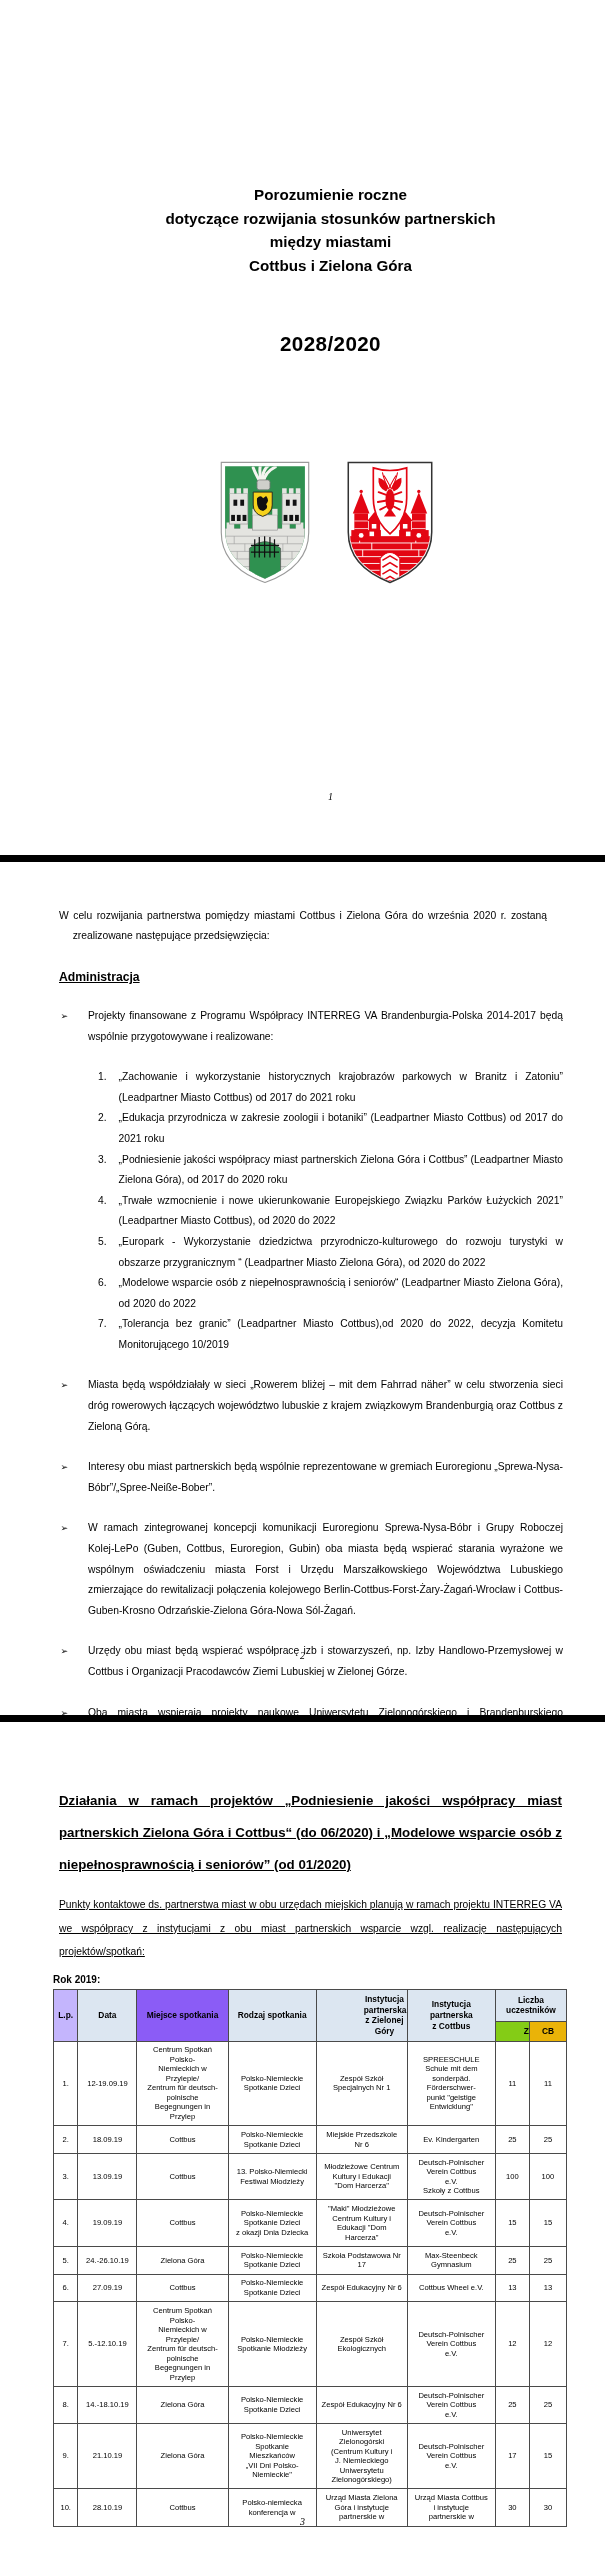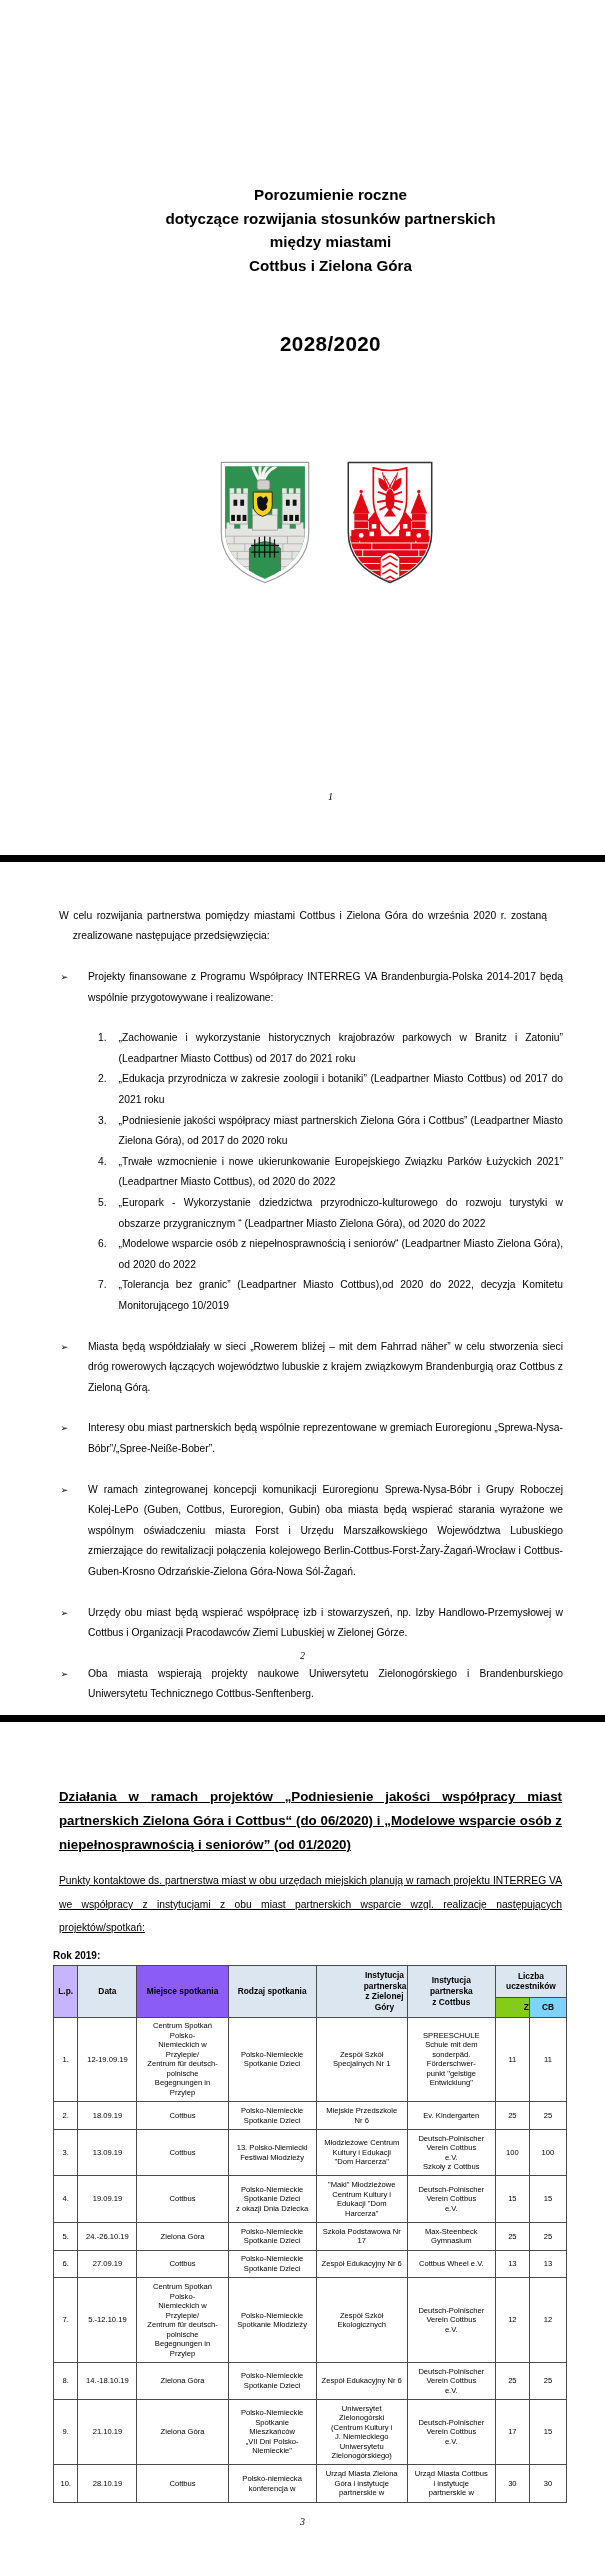--- a/index.html
+++ b/index.html
@@ -27,21 +27,21 @@
              font-size:10.3px; line-height:20.6px; text-align:justify; }
   .p2-intro { margin:0 16px 20px 0; padding-left:13.7px; text-indent:-13.7px; }
   .p2-heading { margin:0 0 18.3px 0; font-size:12.2px; font-weight:bold; text-decoration:underline; }
   .bullet { position:relative; padding-left:29px; margin:0 0 20px 0; }
   .bullet .bmark { position:absolute; left:1.5px; top:0; font-size:9.1px; }
   .plist { margin:0 0 20px 0; padding:0 0 0 39px; counter-reset:it; list-style:none; }
   .plist li { position:relative; padding-left:20.6px; text-align:justify; }
   .plist li::before { counter-increment:it; content:counter(it) "."; position:absolute; left:0; }
 
   
-  .p3-heading { margin:63px 43px 0 59px; font-size:13.3px; font-weight:bold; line-height:24px;
+  .p3-heading { margin:63px 43px 0 59px; font-size:13.3px; font-weight:bold; line-height:32px;
                 text-align:justify; text-decoration:underline; }
   .p3-intro { margin:12.2px 43px 0 59px; font-size:10.3px; line-height:23.6px; text-align:justify;text-decoration:underline; }
   .p3-label { margin:10.7px 0 3.8px 53px; font-size:10px; font-weight:bold; }
   table.meetings { margin-left:53px; width:514px; border-collapse:collapse; table-layout:fixed;
                    font-size:7.6px; line-height:9.5px; }
   table.meetings th, table.meetings td {
      border:0.8px solid #4a4a4a; border-top-width:1.5px; border-bottom-width:1.5px;
      text-align:center; vertical-align:middle; white-space:pre-line; padding:3.8px 1.5px;
      overflow:hidden; }
   table.meetings th { font-size:8.4px; line-height:10.7px; font-weight:bold; }
@@ -225,20 +225,21 @@
   </svg>
 
   <div class="pageno">1</div>
 </div>
 
 <div class="sep"></div>
 
 <div class="page p2">
   <div class="p2-body">
     <p class="p2-intro">W celu rozwijania partnerstwa pomiędzy miastami Cottbus i Zielona Góra do września 2020 r. zostaną zrealizowane następujące przedsięwzięcia:</p>
+    <h2 class="p2-heading">Administracja</h2>
 
     <div class="bullet">
       <span class="bmark">➢</span>
       <span>Projekty finansowane z Programu Współpracy INTERREG VA Brandenburgia-Polska 2014-2017 będą wspólnie przygotowywane i realizowane:</span>
     </div>
 
     <ol class="plist">
       <li>„Zachowanie i wykorzystanie historycznych krajobrazów parkowych w Branitz i Zatoniu” (Leadpartner Miasto Cottbus) od 2017 do 2021 roku</li>
       <li>„Edukacja przyrodnicza w zakresie zoologii i botaniki” (Leadpartner Miasto Cottbus) od 2017 do 2021 roku</li>
       <li>„Podniesienie jakości współpracy miast partnerskich Zielona Góra i Cottbus” (Leadpartner Miasto Zielona Góra), od 2017 do 2020 roku</li>
@@ -299,21 +300,21 @@
         <th rowspan="2" style="background: rgb(220, 230, 241); padding-left: 47px;">Instytucja partnerska
 z Zielonej Góry</th>
         <th rowspan="2" style="background: rgb(220, 230, 241);">Instytucja
 partnerska
 z Cottbus</th>
         <th colspan="2" style="background: rgb(220, 230, 241);">Liczba
 uczestników</th>
       </tr>
       <tr>
         <th style="background: #84cc16; padding-left: 28px;">ZG</th>
-        <th style="background: #7dd3fc;">CB</th>
+        <th style="background: #eab308;">CB</th>
       </tr>
     </thead>
     <tbody>
         <tr>
           <td>1.</td>
           <td>12-19.09.19</td>
           <td>Centrum Spotkań
 Polsko-
 Niemieckich w
 Przylepie/

